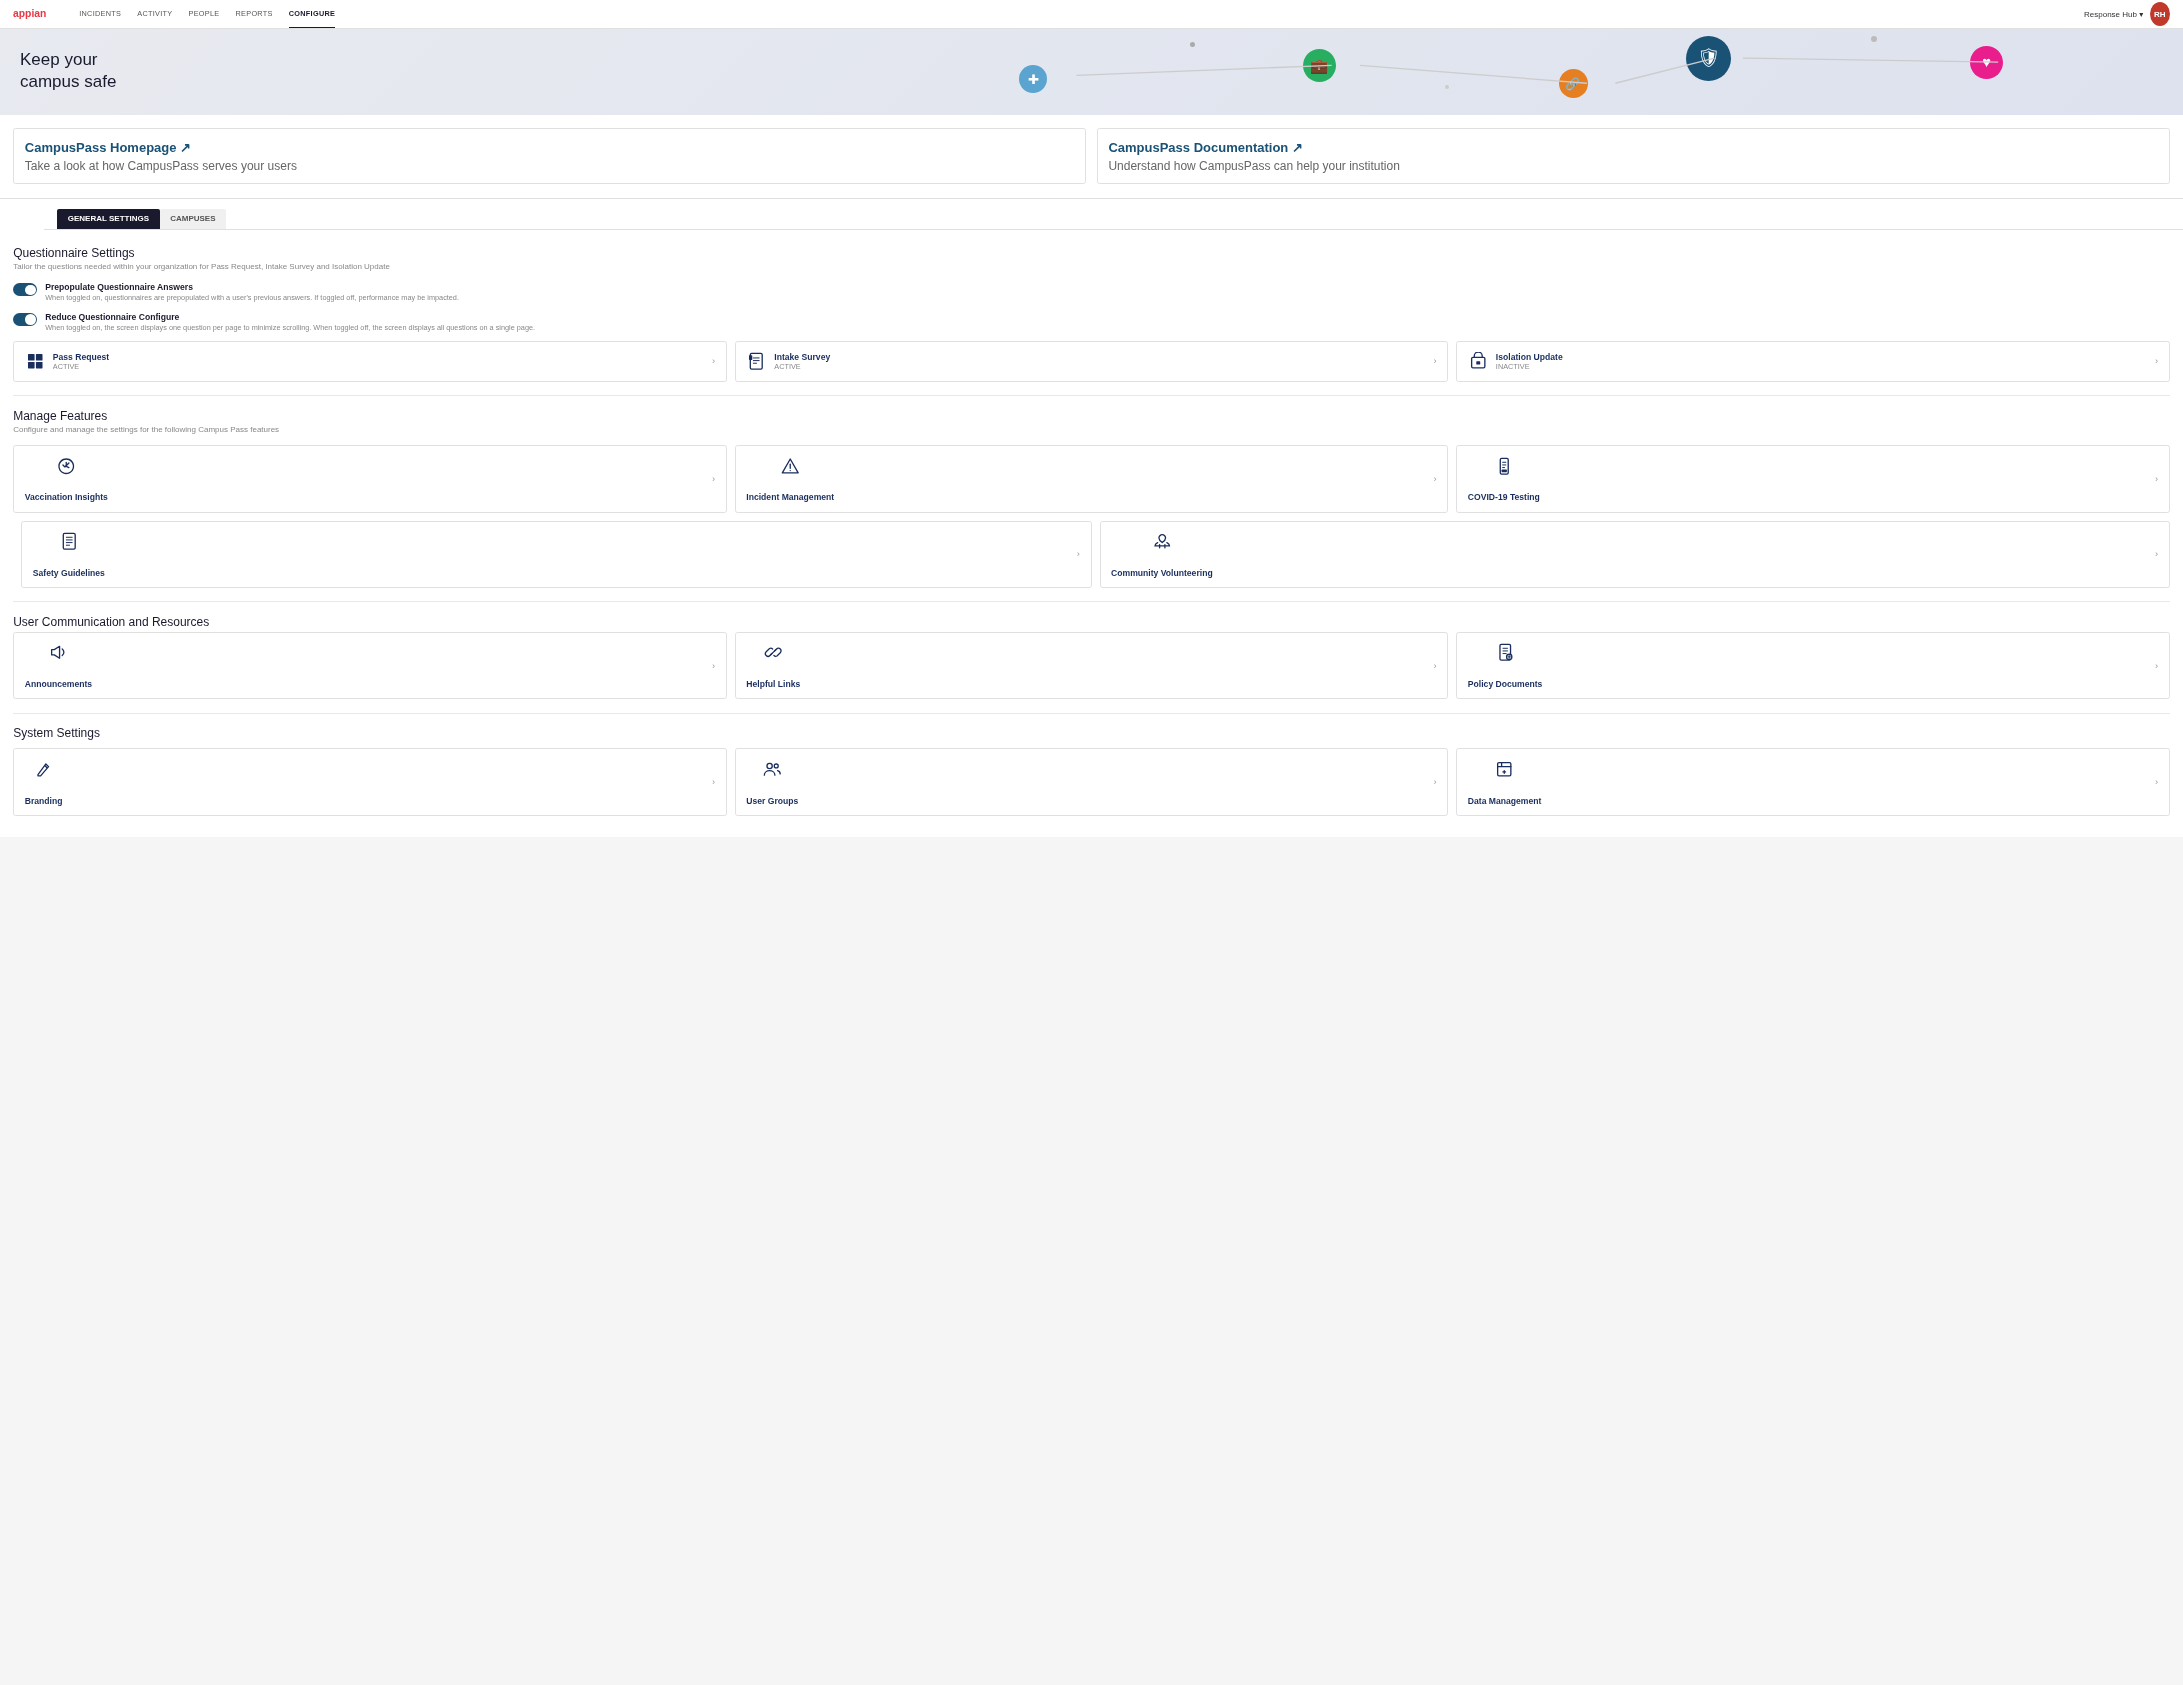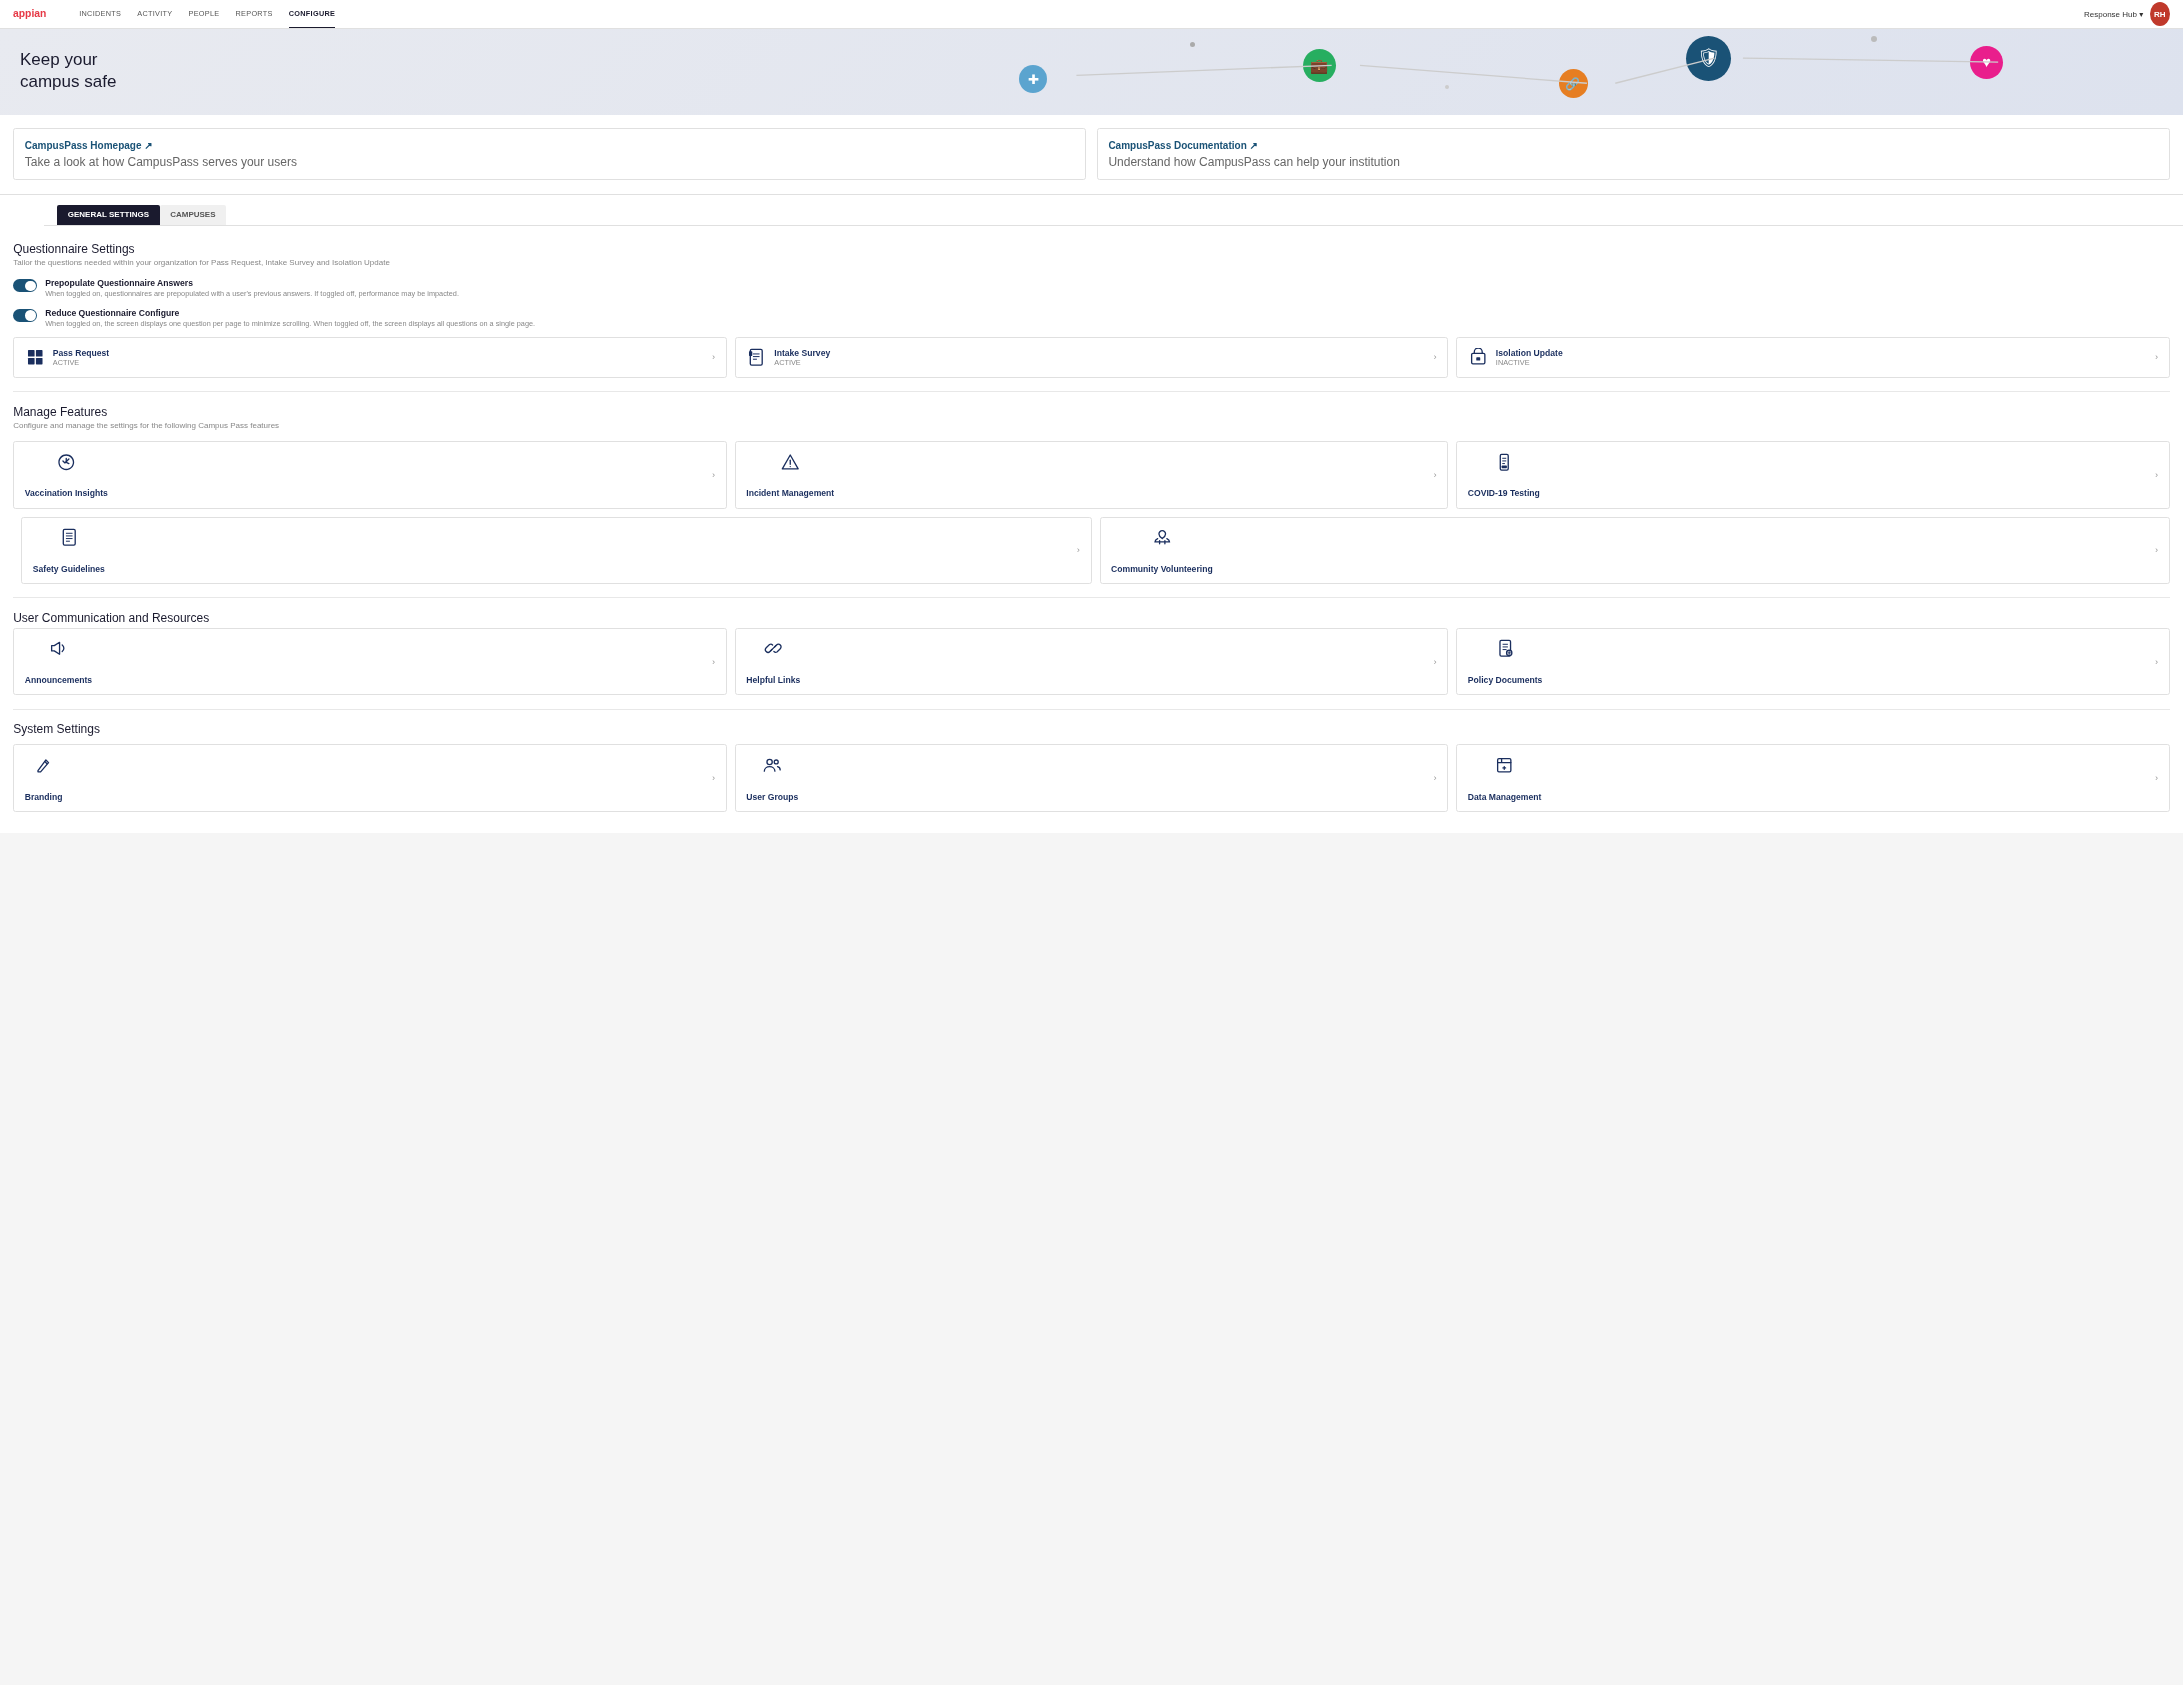--- a/index.html
+++ b/index.html
@@ -18,21 +18,21 @@
 
     
     .hero { background: linear-gradient(135deg, #e8eaf0 0%, #dde2ee 100%); padding: 20px 20px 13.2px; position: relative; overflow: hidden; min-height: 86px; }
     .hero-title { font-size: 17px; font-weight: 300; color: #1a1a2e; line-height: 1.3; }
     .hero-icons { position: absolute; right: 0; top: 0; width: 65%; height: 100%; pointer-events: none; }
     .floating-icon { position: absolute; border-radius: 50%; display: flex; align-items: center; justify-content: center; }
 
     
     .links-row { display: flex; gap: 10.6px; padding: 13.2px 13.2px; background: #fff; border-bottom: 0.7px solid #e0e0e0; }
     .link-card { flex: 1; border: 0.7px solid #e0e0e0; border-radius: 2.6px; padding: 10.6px; cursor: pointer; }
-    .link-card-title { color: #1a5276; font-size: 10px; font-weight: 600; margin-bottom: 4px; display: flex; align-items: center; gap: 2.6px; }
+    .link-card-title { color: #1a5276; font-size: 13px; font-weight: 600; margin-bottom: 4px; display: flex; align-items: center; gap: 2.6px; }
     .link-card-desc { font-size: 12px; color: #666; }
 
     
     .main { background: #fff; }
     .tabs { display: flex; gap: 0; padding: 10.6px 13.2px 0; border-bottom: 0.7px solid #e0e0e0; margin-left: 44px; }
     .tab { padding: 5.3px 10.6px; font-size: 8px; font-weight: 600; cursor: pointer; border-radius: 2px 2px 0 0; }
     .tab.active { background: #1a1a2e; color: #fff; }
     .tab.inactive { background: #f0f0f0; color: #555; }
 
     .content { padding: 16px 13.2px; }

